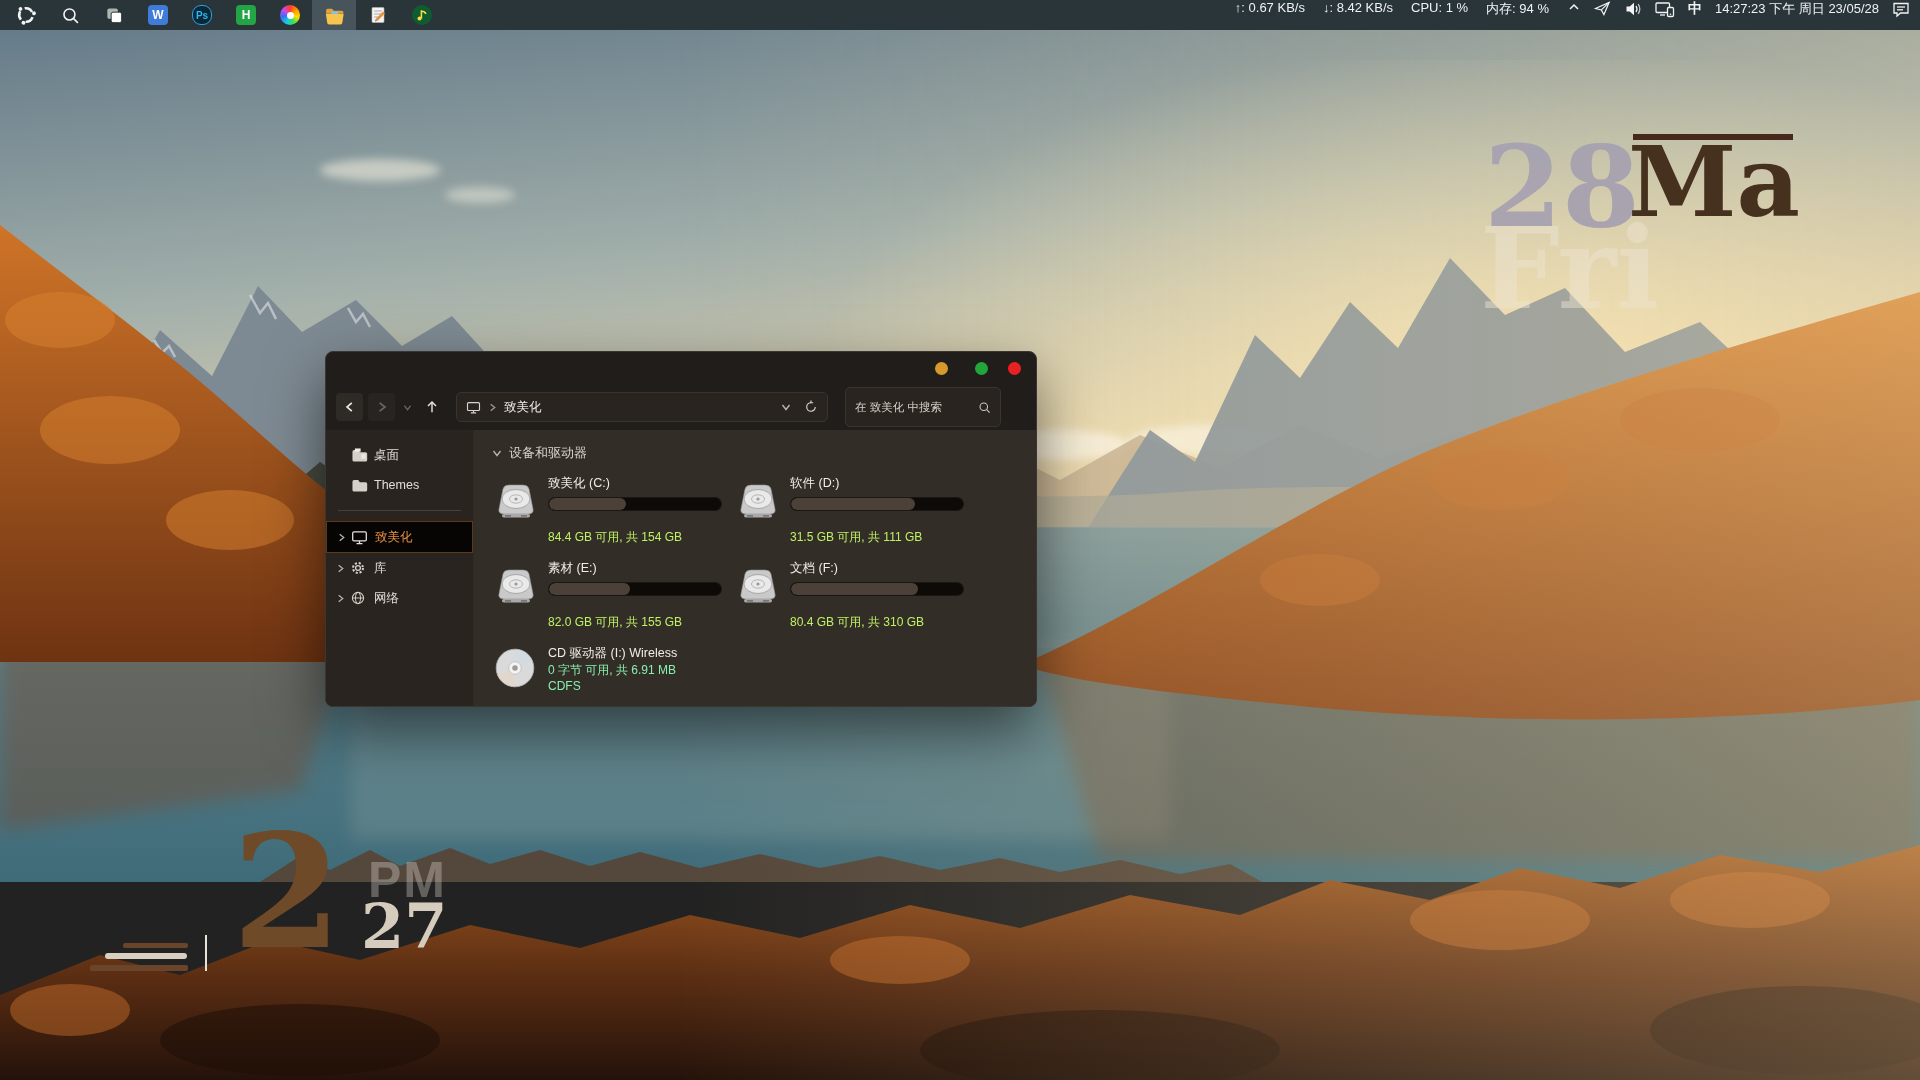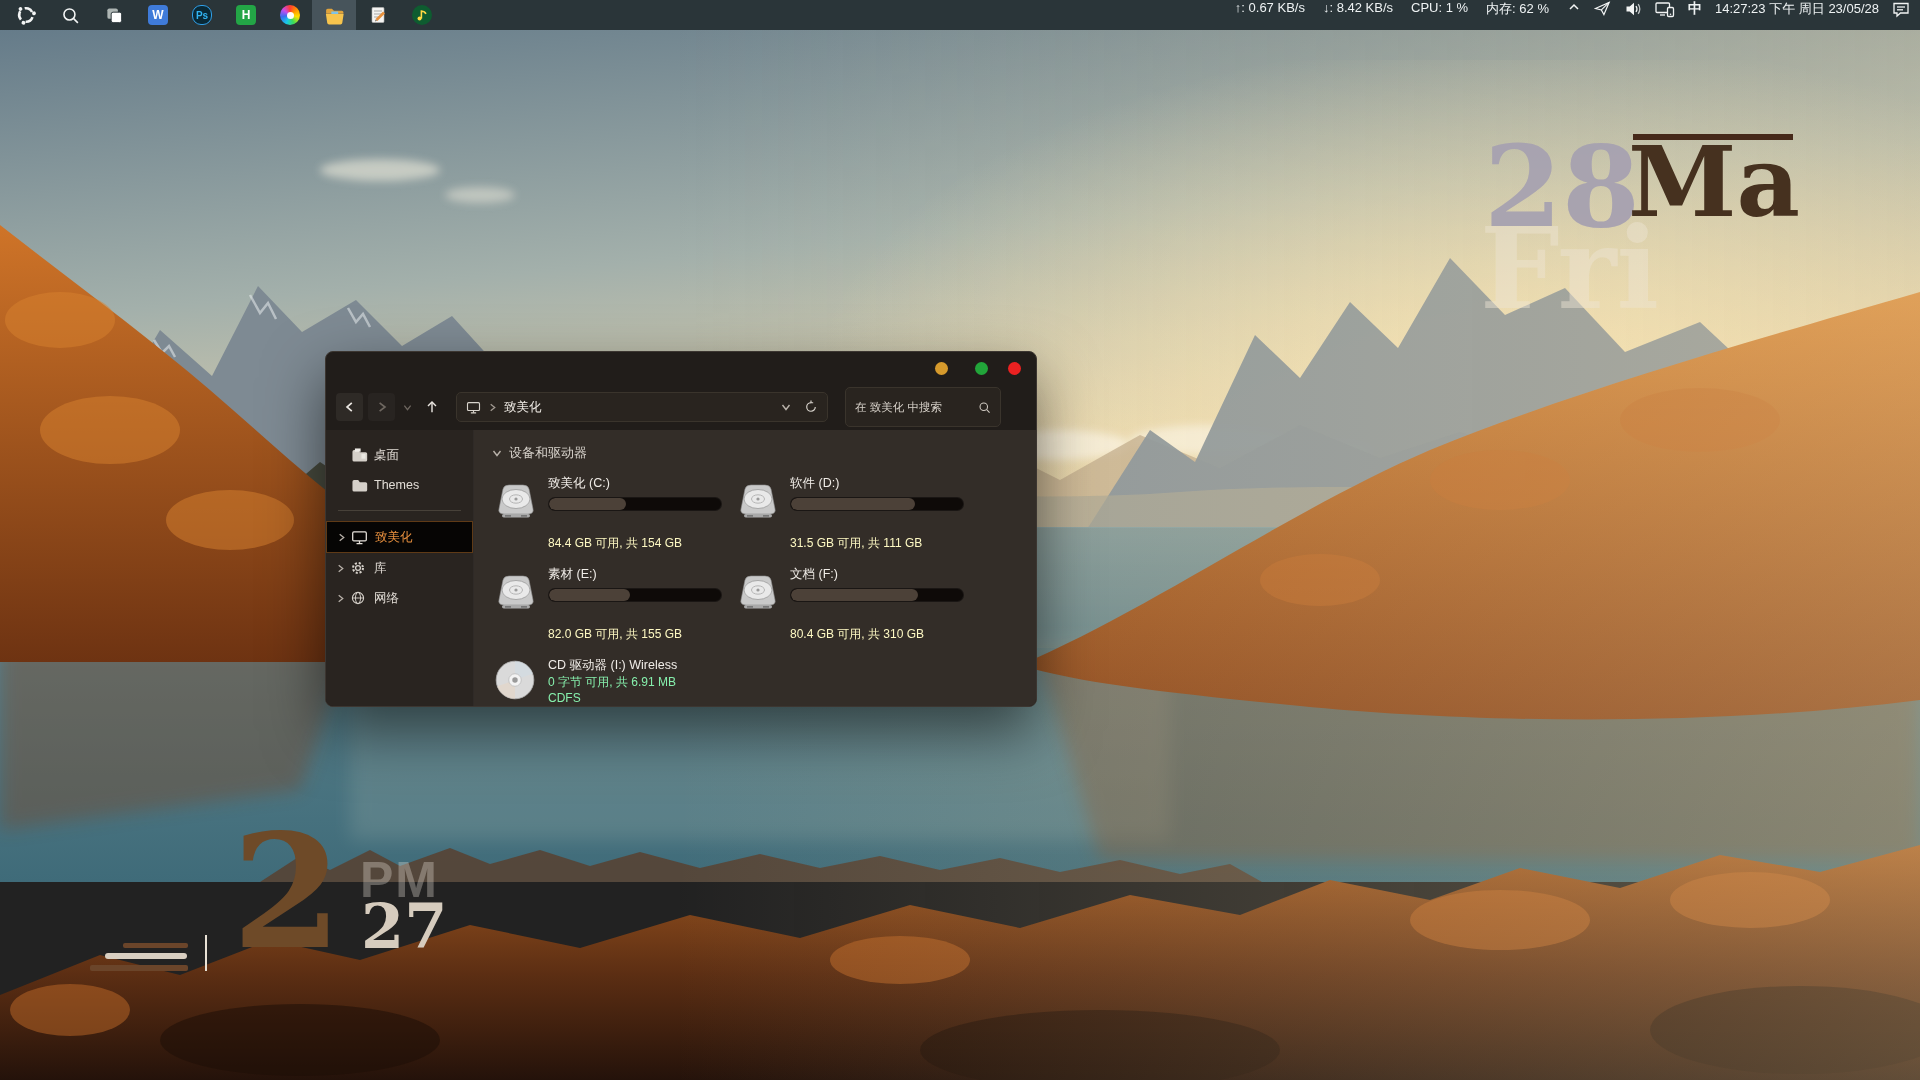--- a/index.html
+++ b/index.html
@@ -42,21 +42,21 @@
   #date-widget .month { position:absolute; left:148px; top:18px; font-family:"DejaVu Serif", serif; font-weight:bold;
     font-size:98px; line-height:1.3; color:#46311f; }
 
   #clock-widget { position:absolute; left:80px; top:835px; width:420px; height:160px; z-index:5; }
   #clock-widget .l1 { position:absolute; left:43px; top:108px; width:65px; height:5px; background:#6b452a; border-radius:2px; }
   #clock-widget .l2 { position:absolute; left:25px; top:118px; width:82px; height:6px; background:#d9cfc1; border-radius:3px; }
   #clock-widget .l3 { position:absolute; left:10px; top:130px; width:98px; height:6px; background:#6b452a; border-radius:2px; }
   #clock-widget .vline { position:absolute; left:125px; top:100px; width:2px; height:36px; background:#e9e2d6; }
   #clock-widget .hour { position:absolute; left:152px; top:-46px; font-family:"DejaVu Serif", serif; font-weight:bold;
     font-size:158px; line-height:1.3; color:#6e4a28; }
-  #clock-widget .ampm { position:absolute; left:280px; top:16px; font-size:50px; font-weight:bold;
+  #clock-widget .ampm { position:absolute; left:288px; top:16px; font-size:50px; font-weight:bold;
     letter-spacing:2px; color:rgba(235,230,220,0.32); }
   #clock-widget .minute { position:absolute; left:281px; top:52px; font-family:"DejaVu Serif", serif; font-weight:bold;
     font-size:62px; line-height:1.3; color:#d6ccbe; }
 
   
   #window { position:absolute; left:325px; top:351px; width:712px; height:356px;
     background:#211d1a; border-radius:8px; border:1px solid #3c3631;
     box-shadow:0 25px 60px rgba(0,0,0,0.55); overflow:hidden; z-index:20; }
   #titlebar { position:relative; height:32px; }
   .traffic { position:absolute; top:10px; width:13px; height:13px; border-radius:50%; }
@@ -87,21 +87,21 @@
 
   #content { flex:1; background:#332d28; padding:14px 8px 0 18px; }
   #section-header { display:flex; align-items:center; gap:7px; color:#d6d1ca; font-size:13px; }
   #drive-grid { margin-top:13px; display:grid; grid-template-columns:242px 242px; row-gap:14px; }
   .drive { display:flex; gap:8px; }
   .drive-icon { width:48px; height:44px; flex:0 0 48px; margin-top:2px; }
   .drive-name { color:#f0ece7; font-size:12.5px; margin-bottom:5px; }
   .drive-bar { width:174px; height:14px; background:#0e0a08; border-radius:7px;
     border:1px solid rgba(255,255,255,0.05); overflow:hidden; }
   .drive-fill { height:100%; background:#4c4138; border-radius:7px; }
-  .drive-info { color:#fef9c3; font-size:12px; margin-top:24px; white-space:nowrap; }
+  .drive-info { color:#bef264; font-size:12px; margin-top:18px; white-space:nowrap; }
   #cd-row { margin-top:14px; display:flex; gap:10px; }
   .cd-icon { width:46px; height:46px; flex:0 0 46px; }
   .cd-line { color:#86efac; font-size:12px; line-height:1.35; }
   .cd-title { color:#f0ece7; font-size:12.5px; line-height:1.35; }
 
   .ic { display:block; }
 </style>
 </head>
 <body>
 
@@ -337,21 +337,21 @@
             <path d="M7.3,12 V3.5 q4,0.5 5.2,3.2" fill="none" stroke="#ffd943" stroke-width="1.8"></path>
           </svg>
         </div>
       </div>
     </div>
 
     <div class="tb-right">
       <span class="stat">↑: 0.67 KB/s</span>
       <span class="stat">↓: 8.42 KB/s</span>
       <span class="stat">CPU: 1 %</span>
-      <span class="stat">内存: 62 %</span>
+      <span class="stat">内存: 94 %</span>
       <span class="tray-ic">
         <svg width="14" height="14" viewBox="0 0 14 14">
             <polyline points="3,9 7,5 11,9" fill="none" stroke="#f2f4f4" stroke-width="1.5"></polyline>
           </svg>
       </span>
       <span class="tray-ic">
         <svg width="17" height="17" viewBox="0 0 18 18">
           <polygon points="1.5,9 16,2.5 10.5,15.5 7.8,10.5" fill="none" stroke="#f2f4f4" stroke-width="1.3"></polygon>
           <line x1="16" y1="2.5" x2="7.8" y2="10.5" stroke="#f2f4f4" stroke-width="1.3"></line>
         </svg>

